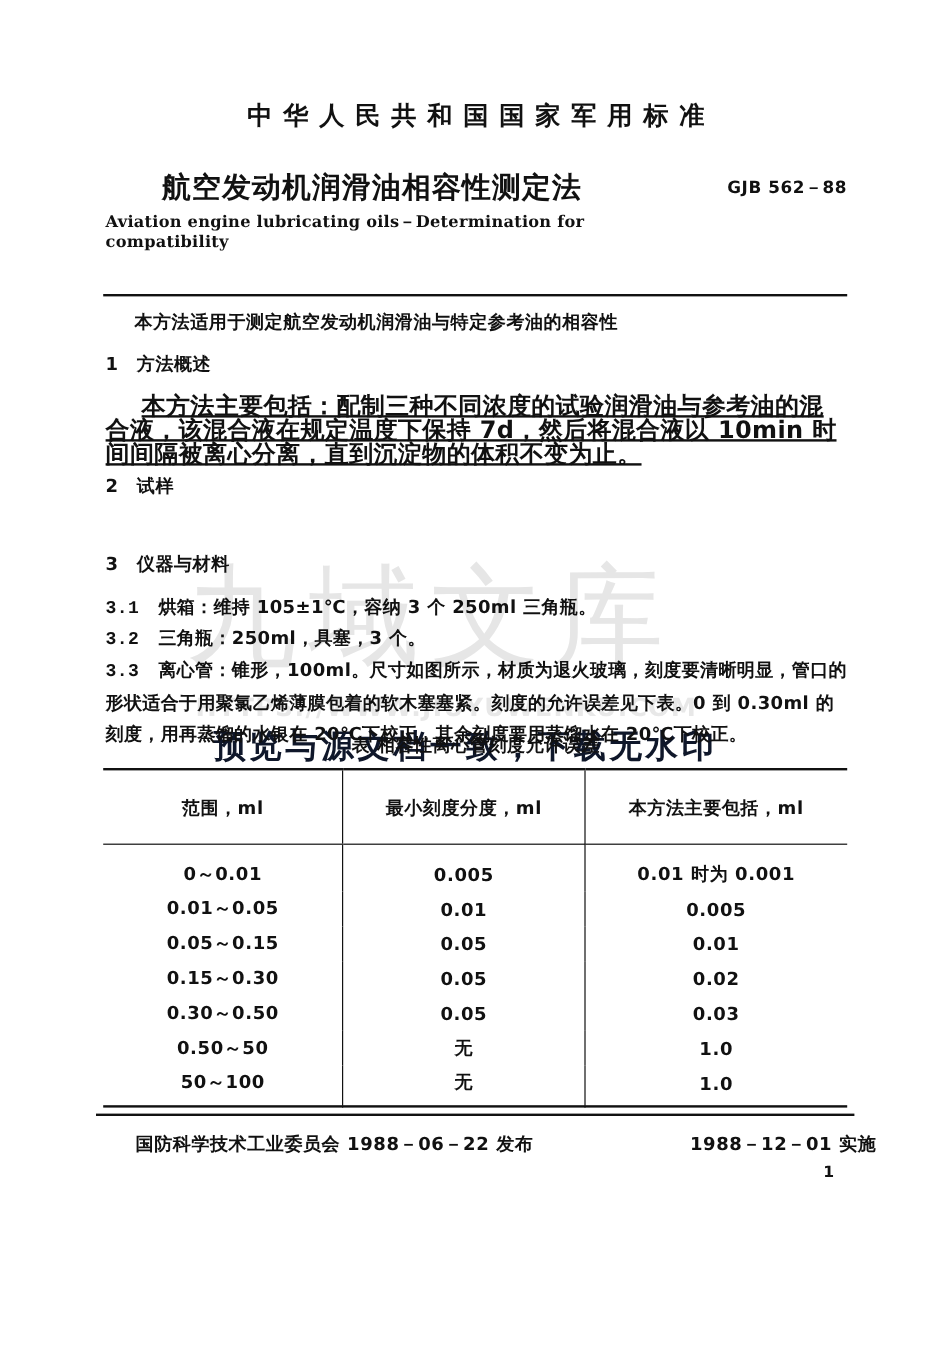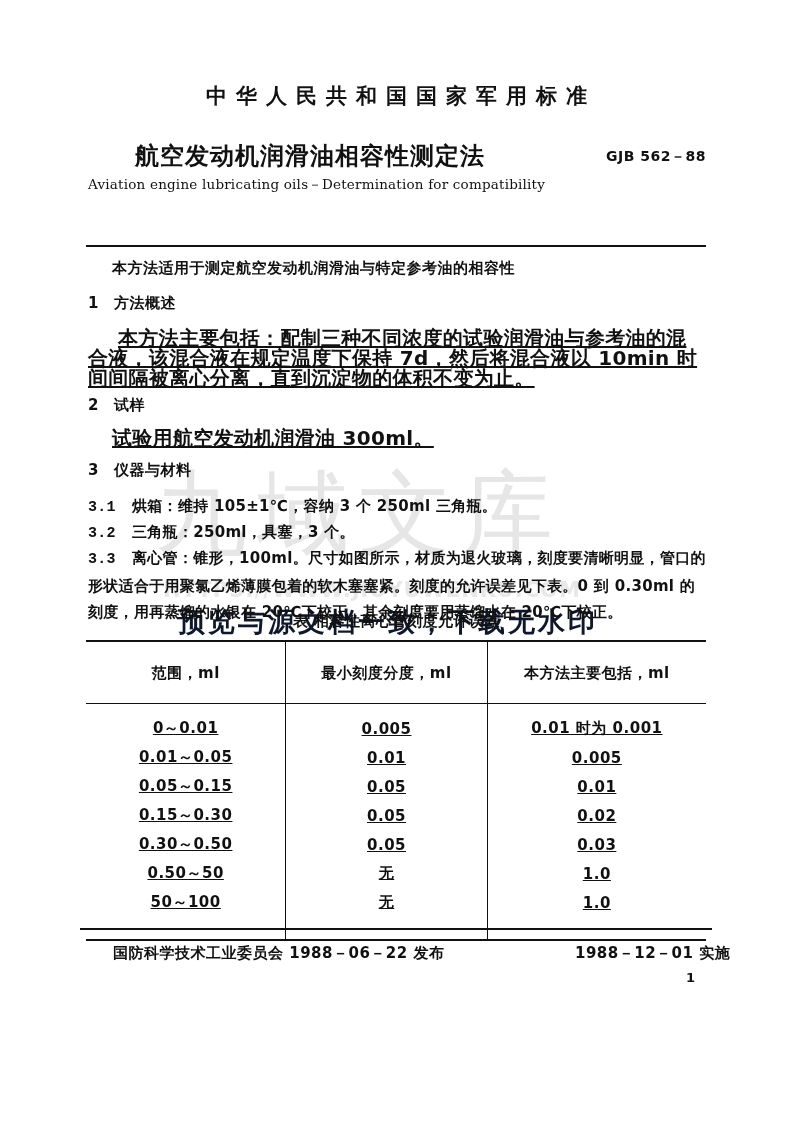--- a/index.html
+++ b/index.html
@@ -94,25 +94,25 @@
   .std-no {
     left: 578px; top: 148px;
     font-size: 14px;
     font-weight: bold;
     font-family: "DejaVu Sans", "Liberation Sans", sans-serif;
     letter-spacing: 0.5px;
     margin-left: 28px;
   }
 
   .doc-subtitle {
-    left: 75px; top: 176px;
+    left: 88px; top: 176px;
     width: 470px;
-    text-align: right;
+    text-align: left;
     font-size: 13.5px;
-    font-weight: normal;
+    font-weight: bold;
     font-family: "DejaVu Serif", "Liberation Serif", serif;
     letter-spacing: 0.2px;
   }
 
   .rule {
     background: #111111;
   }
   .rule-top  { left: 86px; top: 245px; width: 620px; height: 2px; }
   .rule-foot { left: 80px; top: 928px; width: 632px; height: 2px; }
 
@@ -185,24 +185,23 @@
     padding: 22px 0 20px 0;
     text-align: center;
     font-weight: bold;
     letter-spacing: 0.5px;
   }
   table.err-table tbody td {
     padding: 2px 0;
     text-align: center;
     letter-spacing: 0.5px;
     height: 25px;
-    text-decoration: underline;
   }
   table.err-table tbody tr:first-child td { padding-top: 12px; }
-  table.err-table tbody tr:last-child  td { padding-bottom: 24px; }
+  table.err-table tbody tr:last-child  td { padding-bottom: 6px; }
   table.err-table th.c1, table.err-table td.c1 { width: 200px; }
   table.err-table th.c2, table.err-table td.c2 {
     width: 201px;
     border-left: 1.5px solid #111111;
     border-right: 1.5px solid #111111;
   }
   table.err-table th.c3, table.err-table td.c3 { width: 219px; }
   table.err-table tbody { border-bottom: 2px solid #111111; }
 
   
@@ -244,21 +243,20 @@
     <div class="abs doc-subtitle">Aviation engine lubricating oils－Determination for compatibility</div>
 
     <div class="abs rule rule-top"></div>
 
     <div class="abs scope-line">本方法适用于测定航空发动机润滑油与特定参考油的相容性</div>
 
     <div class="abs sec-head sec1"><span class="sec-num">1</span><span>方法概述</span></div>
     <div class="abs para p1">本方法主要包括：配制三种不同浓度的试验润滑油与参考油的混合液，该混合液在规定温度下保持 7d，然后将混合液以 10min 时间间隔被离心分离，直到沉淀物的体积不变为止。</div>
 
     <div class="abs sec-head sec2"><span class="sec-num">2</span><span>试样</span></div>
-    <div class="abs para p2">试验用航空发动机润滑油 300ml。</div>
 
     <div class="abs sec-head sec3"><span class="sec-num">3</span><span>仪器与材料</span></div>
 
     <div class="abs subsec s31"><span class="sub-num">3.1</span><span class="sub-hang">烘箱：维持 105±1℃，容纳 3 个 250ml 三角瓶。</span></div>
 
     <div class="abs subsec s32"><span class="sub-num">3.2</span><span class="sub-hang">三角瓶：250ml，具塞，3 个。</span></div>
 
     <div class="abs subsec s33"><span class="sub-num">3.3</span><span class="sub-hang">离心管：锥形，100ml。尺寸如图所示，材质为退火玻璃，刻度要清晰明显，管口的形状适合于用聚氯乙烯薄膜包着的软木塞塞紧。刻度的允许误差见下表。0 到 0.30ml 的刻度，用再蒸馏的水银在 20℃下校正，其余刻度要用蒸馏水在 20℃下校正。</span></div>
 
     <div class="abs table-caption">表  相容性离心管刻度允许误差</div>

